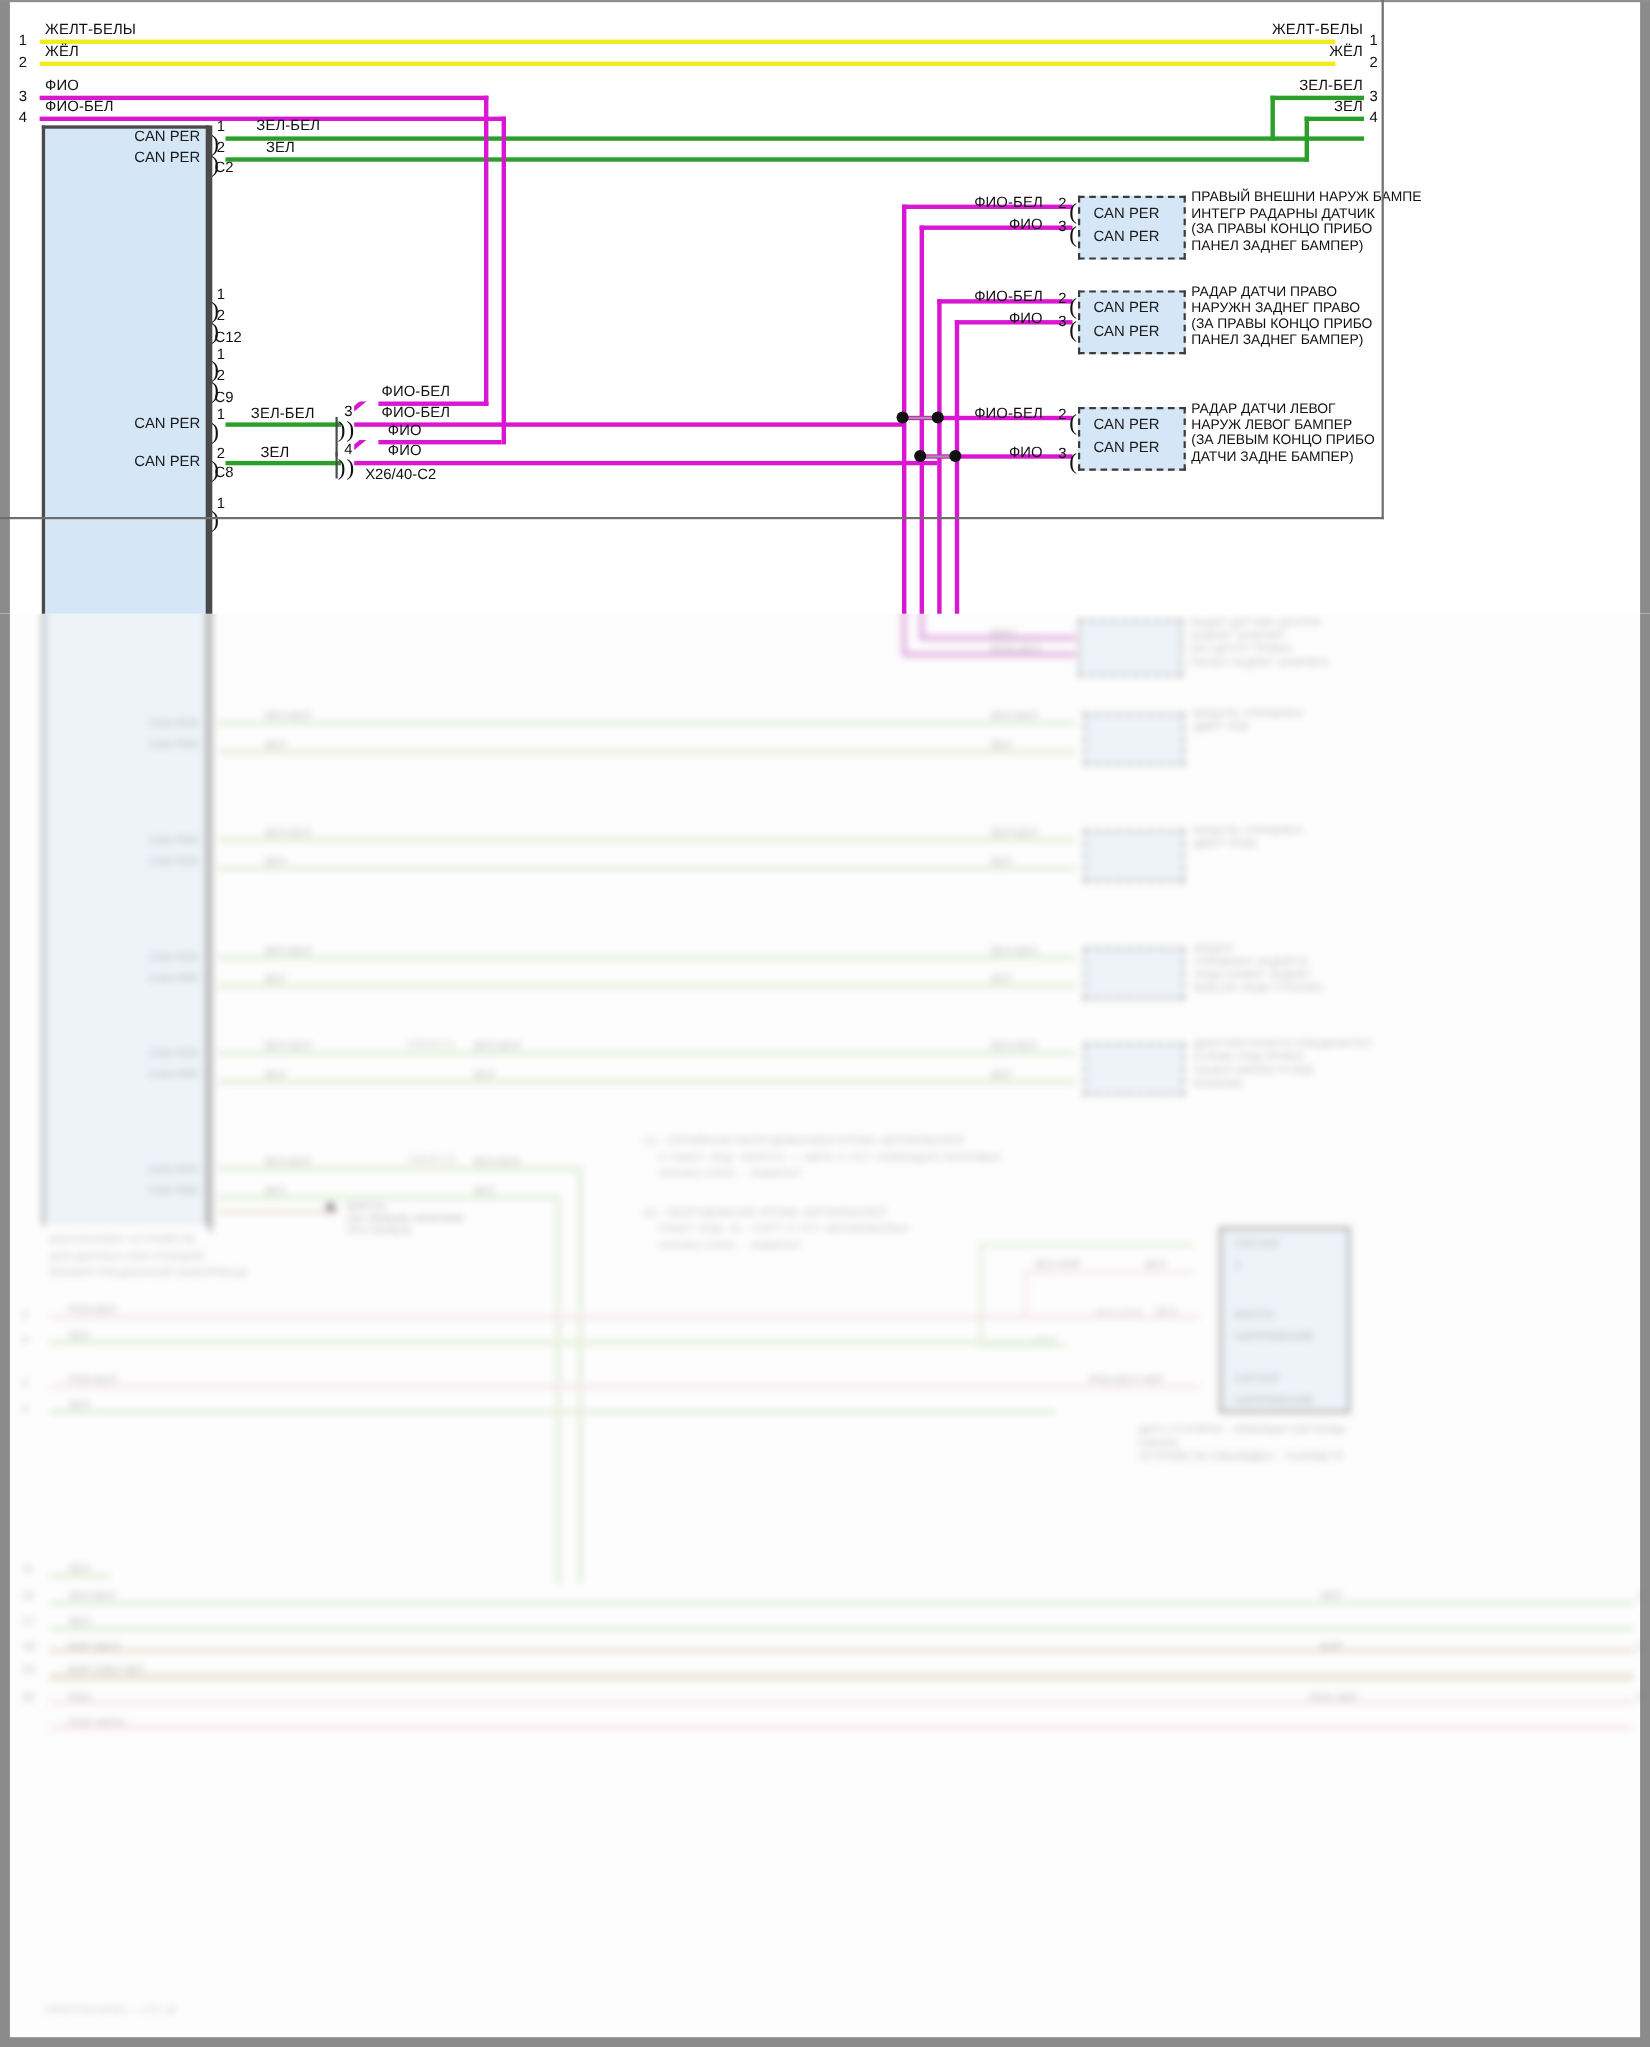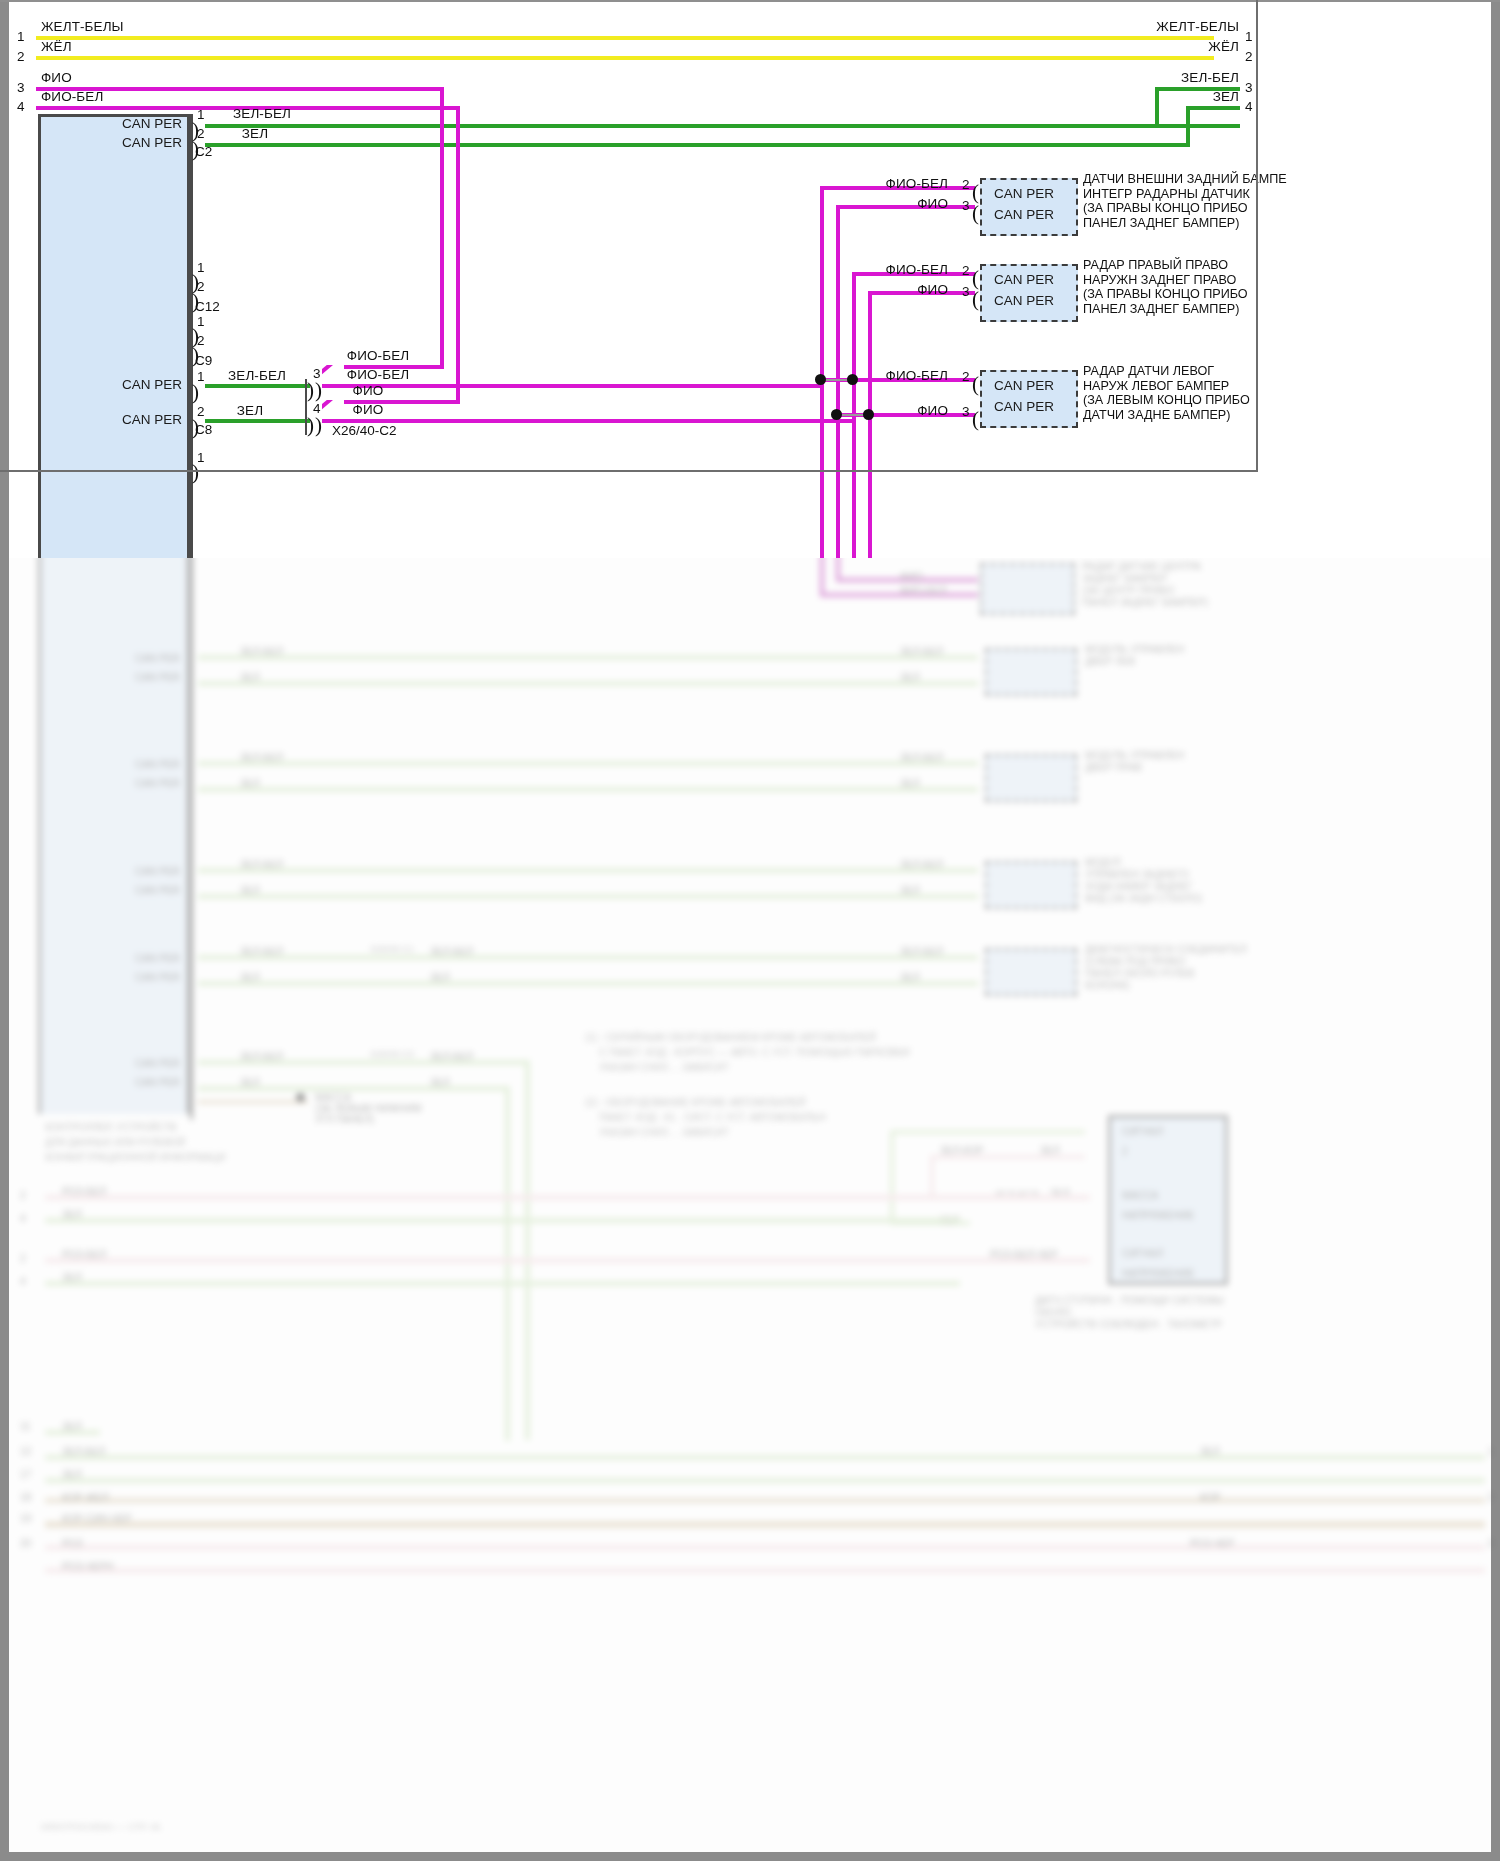--- a/index.html
+++ b/index.html
@@ -415,33 +415,33 @@
     <div class="sensor" style="left:980px;top:178px;width:98px;height:58px;">
       <span class="ct" style="top:6px;">CAN PER</span>
       <span class="ct" style="top:27px;">CAN PER</span>
     </div>
     <div class="conn" style="left:972px;top:186px;">(</div>
     <div class="conn" style="left:972px;top:207px;">(</div>
     <div class="pin" style="left:962px;top:177px;">2</div>
     <div class="pin" style="left:962px;top:198px;">3</div>
     <div class="lbl r" style="left:948px;top:176px;">ФИО-БЕЛ</div>
     <div class="lbl r" style="left:948px;top:196px;">ФИО</div>
-    <div class="sensor-desc" style="left:1083px;top:172px;"><span>ДАТЧИ ВНЕШНИ ЗАДНИЙ БАМПЕ</span><br><span>ИНТЕГР РАДАРНЫ ДАТЧИК</span><br><span>(ЗА ПРАВЫ КОНЦО ПРИБО</span><br><span>ПАНЕЛ ЗАДНЕГ БАМПЕР)</span></div>
+    <div class="sensor-desc" style="left:1083px;top:172px;"><span>ПРАВЫЙ ВНЕШНИ НАРУЖ БАМПЕ</span><br><span>ИНТЕГР РАДАРНЫ ДАТЧИК</span><br><span>(ЗА ПРАВЫ КОНЦО ПРИБО</span><br><span>ПАНЕЛ ЗАДНЕГ БАМПЕР)</span></div>
 
     <div class="sensor" style="left:980px;top:264px;width:98px;height:58px;">
       <span class="ct" style="top:6px;">CAN PER</span>
       <span class="ct" style="top:27px;">CAN PER</span>
     </div>
     <div class="conn" style="left:972px;top:272px;">(</div>
     <div class="conn" style="left:972px;top:293px;">(</div>
     <div class="pin" style="left:962px;top:263px;">2</div>
     <div class="pin" style="left:962px;top:284px;">3</div>
     <div class="lbl r" style="left:948px;top:262px;">ФИО-БЕЛ</div>
     <div class="lbl r" style="left:948px;top:282px;">ФИО</div>
-    <div class="sensor-desc" style="left:1083px;top:258px;"><span>РАДАР ПРАВЫЙ ПРАВО</span><br><span>НАРУЖН ЗАДНЕГ ПРАВО</span><br><span>(ЗА ПРАВЫ КОНЦО ПРИБО</span><br><span>ПАНЕЛ ЗАДНЕГ БАМПЕР)</span></div>
+    <div class="sensor-desc" style="left:1083px;top:258px;"><span>РАДАР ДАТЧИ ПРАВО</span><br><span>НАРУЖН ЗАДНЕГ ПРАВО</span><br><span>(ЗА ПРАВЫ КОНЦО ПРИБО</span><br><span>ПАНЕЛ ЗАДНЕГ БАМПЕР)</span></div>
 
     <div class="sensor" style="left:980px;top:370px;width:98px;height:58px;">
       <span class="ct" style="top:6px;">CAN PER</span>
       <span class="ct" style="top:27px;">CAN PER</span>
     </div>
     <div class="conn" style="left:972px;top:378px;">(</div>
     <div class="conn" style="left:972px;top:413px;">(</div>
     <div class="pin" style="left:962px;top:369px;">2</div>
     <div class="pin" style="left:962px;top:404px;">3</div>
     <div class="lbl r" style="left:948px;top:368px;">ФИО-БЕЛ</div>

